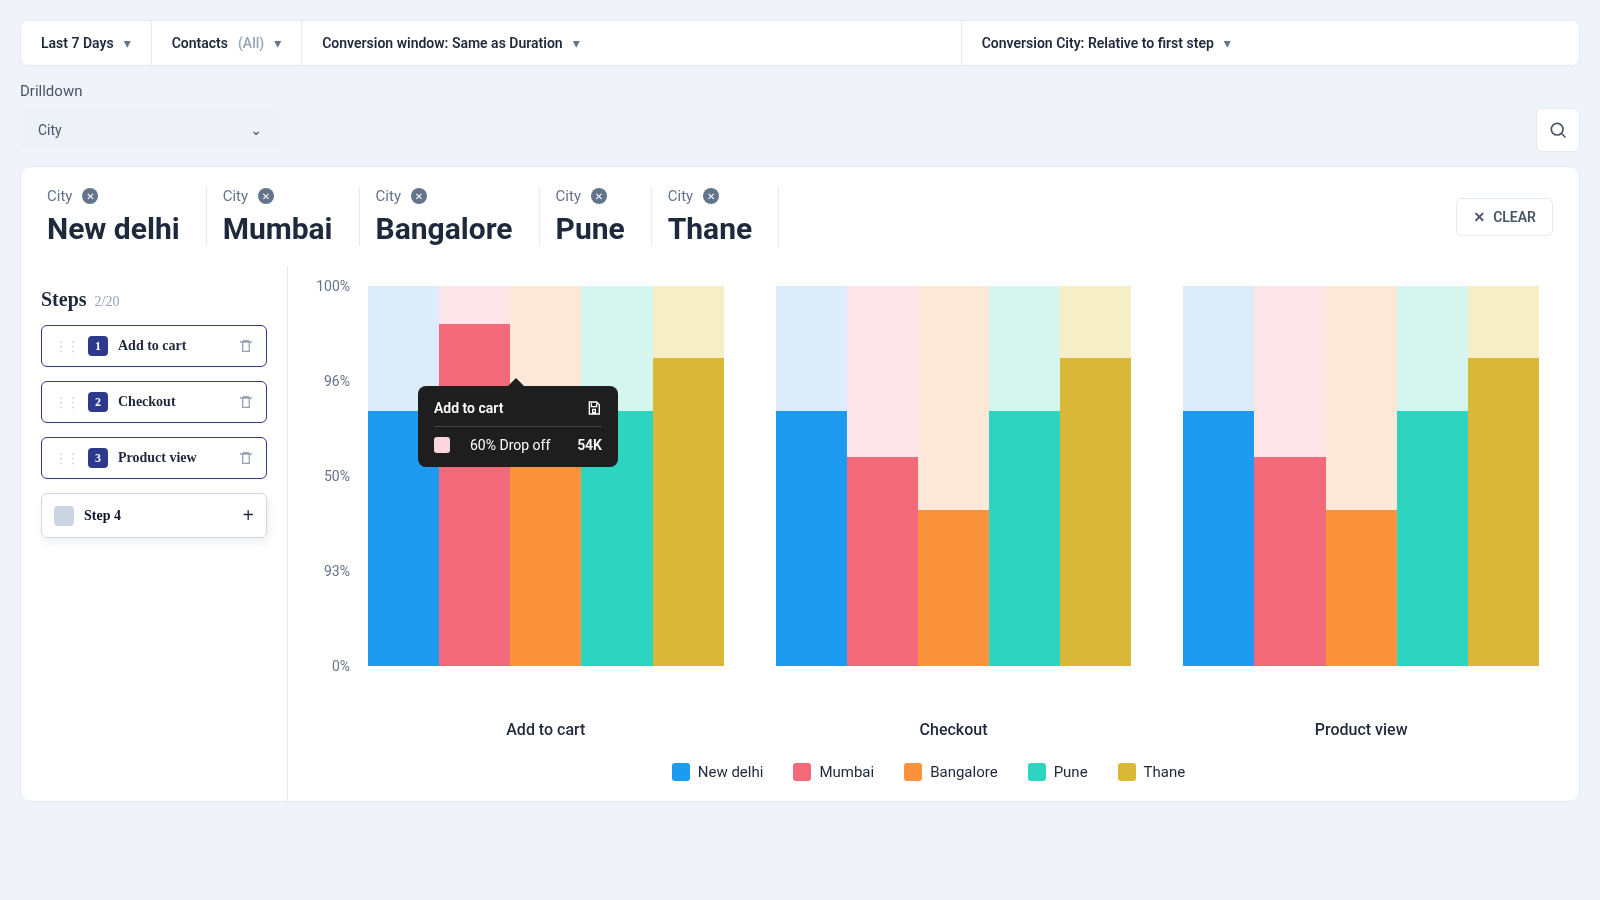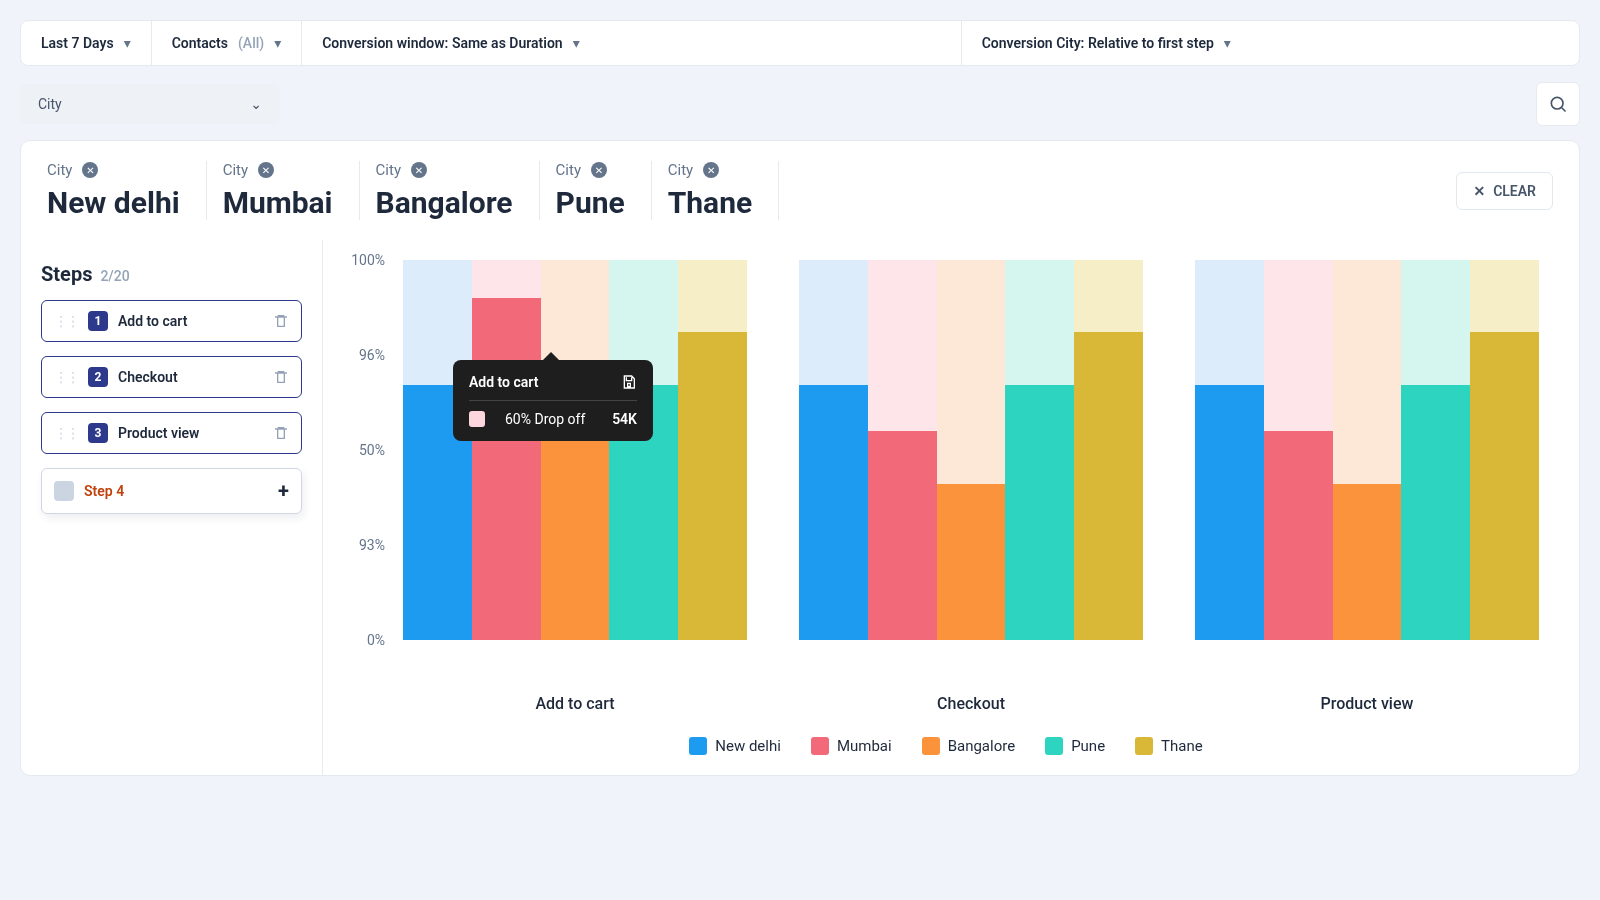--- a/index.html
+++ b/index.html
@@ -23,21 +23,21 @@
 
 .chips-row { display: flex; align-items: flex-start; padding: 20px 26px; gap: 0; }
 .chip { padding: 0 26px 0 0; margin-right: 16px; border-right: 1px solid #e5e9f0; position: relative; }
 .chip:last-of-type { border-right: none; }
 .chip-head { display: flex; align-items: center; gap: 10px; color: #64748b; margin-bottom: 6px; font-size: 15px;}
 .chip-close { width: 16px; height: 16px; border-radius: 50%; background: #64748b; color: #fff; font-size: 10px; display: inline-flex; align-items: center; justify-content: center; cursor: pointer; }
 .chip-value { font-size: 30px; font-weight: 700; color: #1e293b; }
 .clear-btn { margin-left: auto; align-self: center; border: 1px solid #e2e8f0; border-radius: 6px; padding: 10px 16px; display: flex; align-items: center; gap: 8px; font-weight: 600; color: #475569; cursor: pointer; }
 
 .body-split { display: flex; }
-.steps-pane { width: 302px; border-right: 1px solid #e5e9f0; padding: 22px 20px; }
+.steps-pane { width: 267px; border-right: 1px solid #e5e9f0; padding: 22px 20px; font-family: Liberation Serif, serif; }
 .steps-title { font-size: 20px; font-weight: 700; display: flex; align-items: baseline; gap: 8px; margin-bottom: 14px; }
 .steps-count { font-size: 14px; font-weight: 500; color: #94a3b8; }
 
 .step-card { border: 1.5px solid #2d3a8c; border-radius: 6px; padding: 10px 12px; display: flex; align-items: center; gap: 10px; margin-bottom: 14px; color: #1e293b; cursor: pointer; }
 .step-card.add { border-color: #d0d6e3; box-shadow: 2px 4px 8px rgba(30,41,59,0.08); }
 .drag { color: #cbd5e1; font-size: 14px; letter-spacing: -2px; }
 .step-num { width: 20px; height: 20px; background: #2d3a8c; color: #fff; border-radius: 4px; font-size: 12px; font-weight: 700; display: flex; align-items: center; justify-content: center; }
 .step-placeholder { width: 20px; height: 20px; background: #cbd5e1; border-radius: 4px; }
 .step-label { font-weight: 600; flex: 1; }
 .trash { color: #94a3b8; cursor: pointer; }
@@ -87,20 +87,21 @@
     <div class="filter-cell" style="flex:1.5">
       <span class="filter-label">Conversion window: Same as Duration</span>
       <span class="chev">▾</span>
     </div>
     <div class="filter-cell" style="flex:1.4">
       <span class="filter-label">Conversion City: Relative to first step</span>
       <span class="chev">▾</span>
     </div>
   </div>
 
+  <div class="drilldown-label">Drilldown</div>
   <div class="drilldown-row">
     <div class="drilldown-select">
       <span>City</span>
       <span>⌄</span>
     </div>
     <div class="search-btn">
       <svg width="20" height="20" viewBox="0 0 24 24" fill="none" stroke="#475569" stroke-width="2">
           <circle cx="11" cy="11" r="7"></circle>
           <line x1="21" y1="21" x2="16.5" y2="16.5"></line>
         </svg>
@@ -183,21 +184,21 @@
           <span class="step-num">3</span>
           <span class="step-label">Product view</span>
           <span class="trash">
               <svg width="16" height="16" viewBox="0 0 24 24" fill="none" stroke="currentColor" stroke-width="2">
                 <path d="M3 6h18M8 6V4h8v2m-9 0v14h10V6"></path>
               </svg>
             </span>
         </div>
         <div class="step-card add">
           <span class="step-placeholder"></span>
-          <span class="step-label" style="color:#c2410c">Step 4</span>
+          <span class="step-label" style="color:#0f172a">Step 4</span>
           <span class="plus">+</span>
         </div>
       </div>
 
       <div class="chart-area">
         <div class="plot-box" id="plot">
           <div class="y-axis" id="yaxis">
               <div class="y-tick" style="bottom: 0%; top: auto; transform: translateY(50%);">0%</div>
               <div class="y-tick" style="bottom: 25%; top: auto; transform: translateY(50%);">93%</div>
               <div class="y-tick" style="bottom: 50%; top: auto; transform: translateY(50%); text-align: right;">50%</div>

